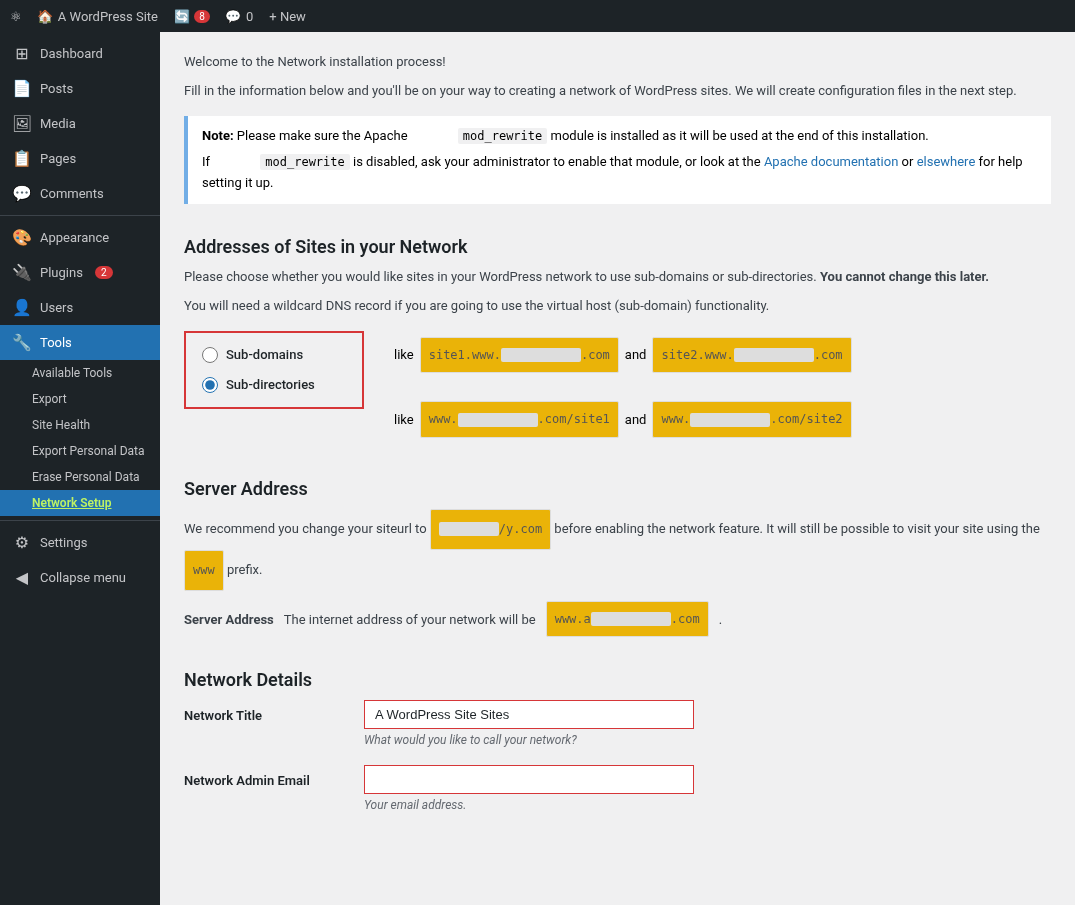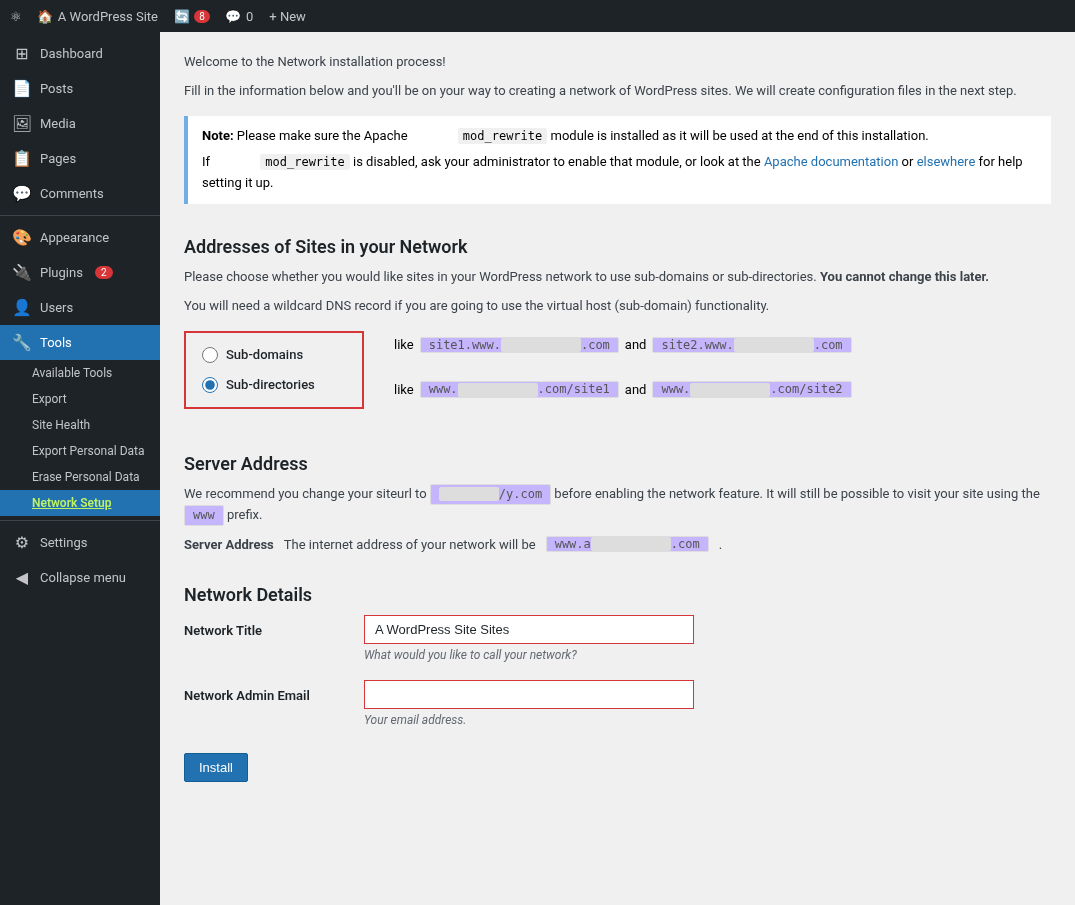--- a/index.html
+++ b/index.html
@@ -140,23 +140,23 @@
       gap: 8px;
       margin-bottom: 14px;
       cursor: pointer;
     }
     .radio-option:last-child { margin-bottom: 0; }
     .radio-option input[type="radio"] { width: 16px; height: 16px; cursor: pointer; accent-color: #2271b1; }
     .radio-label { font-size: 13px; color: #1d2327; font-weight: 500; }
 
     .url-example {
       display: inline-block;
-      background: #c4b5fd;
+      background: #eab308;
       border: 1px solid #ddd;
-      padding: 0 8px;
+      padding: 10px 8px;
       font-family: monospace;
       font-size: 12px;
       color: #555;
       border-radius: 2px;
     }
     .url-blurred {
       display: inline-block;
       background: #ddd;
       width: 80px;
       height: 14px;
@@ -411,17 +411,14 @@
     </div>
 
     <div class="form-row">
       <div class="form-label">Network Admin Email</div>
       <div class="form-field-wrap">
         <input type="text" class="form-input" style="color: rgb(153, 153, 153);" placeholder="">
         <p class="form-hint">Your email address.</p>
       </div>
     </div>
 
-    <div>
-      <button class="install-btn">Install</button>
-    </div>
   </div>
 </div>
 
 </body></html>

